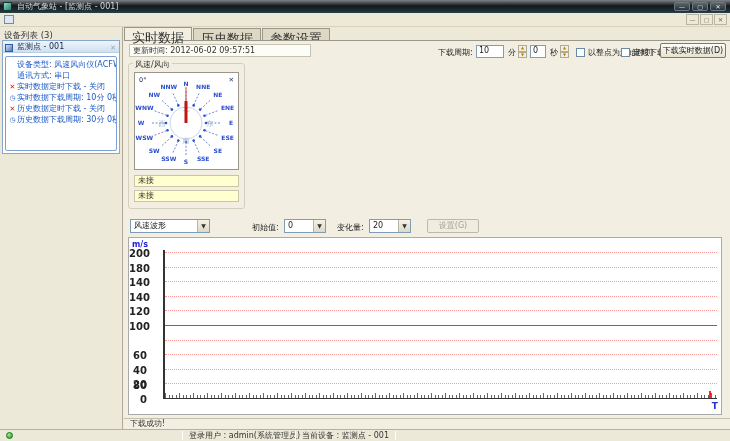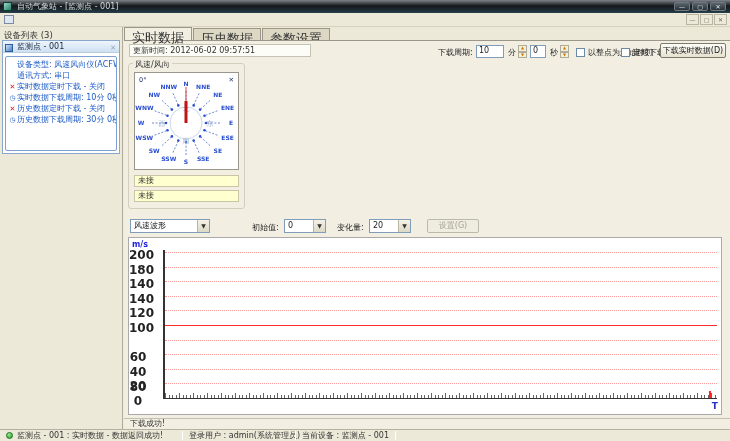--- a/index.html
+++ b/index.html
@@ -57,21 +57,21 @@
   .groupbox { position:absolute; left:4px; top:22px; width:117px; height:146px; border:1px solid #d2cfbc; border-radius:3px; }
   .group-title { position:absolute; left:4px; top:-5px; background:#f2efe2; padding:0 2px; font-size:8px; color:#333; }
   .compass-box { position:absolute; left:5px; top:8px; width:105px; height:98px; background:#fff; border:1px solid #9a968a; }
   .yellow-field { position:absolute; left:5px; width:105px; height:12px; background:#ffffcf; border:1px solid #c9c6a8; font-size:8px; color:#333; line-height:10px; padding-left:3px; }
 
   .select { position:absolute; top:178px; height:14px; background:#fff; border:1px solid #7f9db9; font-size:8px; color:#222; line-height:12px; padding-left:3px; }
   .select .arrow { position:absolute; right:0; top:0; width:12px; height:12px; background:linear-gradient(#f5f2e6,#ddd9c6); border-left:1px solid #b8b4a2; text-align:center; font-size:6px; line-height:12px; color:#333; }
   .ctl-label { position:absolute; top:181px; font-size:8px; color:#222; }
 
   .chart { position:absolute; left:4px; top:196px; width:594px; height:178px; background:#fff; border:1px solid #aaa; }
-  .ylab { position:absolute; left:0; width:18px; text-align:center; font-size:12px; font-weight:bold; color:#222; }
+  .ylab { position:absolute; left:0; width:18px; text-align:right; font-size:10px; font-weight:bold; color:#222; }
   .gridline { position:absolute; left:36px; width:552px; height:0; border-top:1px dotted #ff9b9b; }
   .gridline.solid { border-top:1px solid #ff2a2a; }
   .yaxis { position:absolute; left:34px; top:12px; width:2px; height:149px; background:#333; }
   .xaxis { position:absolute; left:34px; top:160px; width:554px; height:1px; background:#333; }
   .xtick { position:absolute; width:1px; background:#666; }
   .xmark { position:absolute; width:2px; height:7px; top:153px; background:#ff2222; }
   .chart-unit { position:absolute; left:3px; top:2px; font-size:8px; font-weight:bold; color:#2222dd; }
   .t-label { position:absolute; right:3px; top:163px; font-size:9px; font-weight:bold; color:#2233cc; }
 
   .dl-status { position:absolute; left:124px; top:418px; width:606px; height:11px; background:#f2efe2; border-top:1px solid #c2bfae; font-size:8px; color:#333; line-height:10px; padding-left:6px; }
@@ -449,21 +449,20 @@
     <div class="xmark" style="left:580px;"></div>
     <div class="t-label">T</div>
   </div>
 </div>
 
 <div class="dl-status">下载成功!</div>
 
 <div class="abs statusbar" id="status-bar">
     <div class="status-sec" style="width: 182px;">
       <div class="status-dot"></div>
-      <span>监测点 - 001 : 实时数据 - 数据返回成功!</span>
     </div>
     <div class="status-sep"></div>
     <div class="status-sec" style="width: 112px;">
       <span>登录用户 : admin(系统管理员)</span>
     </div>
     <div class="status-sep"></div>
     <div class="status-sec">
       <span>当前设备 : 监测点 - 001</span>
     </div>
     <div class="status-sep"></div>

